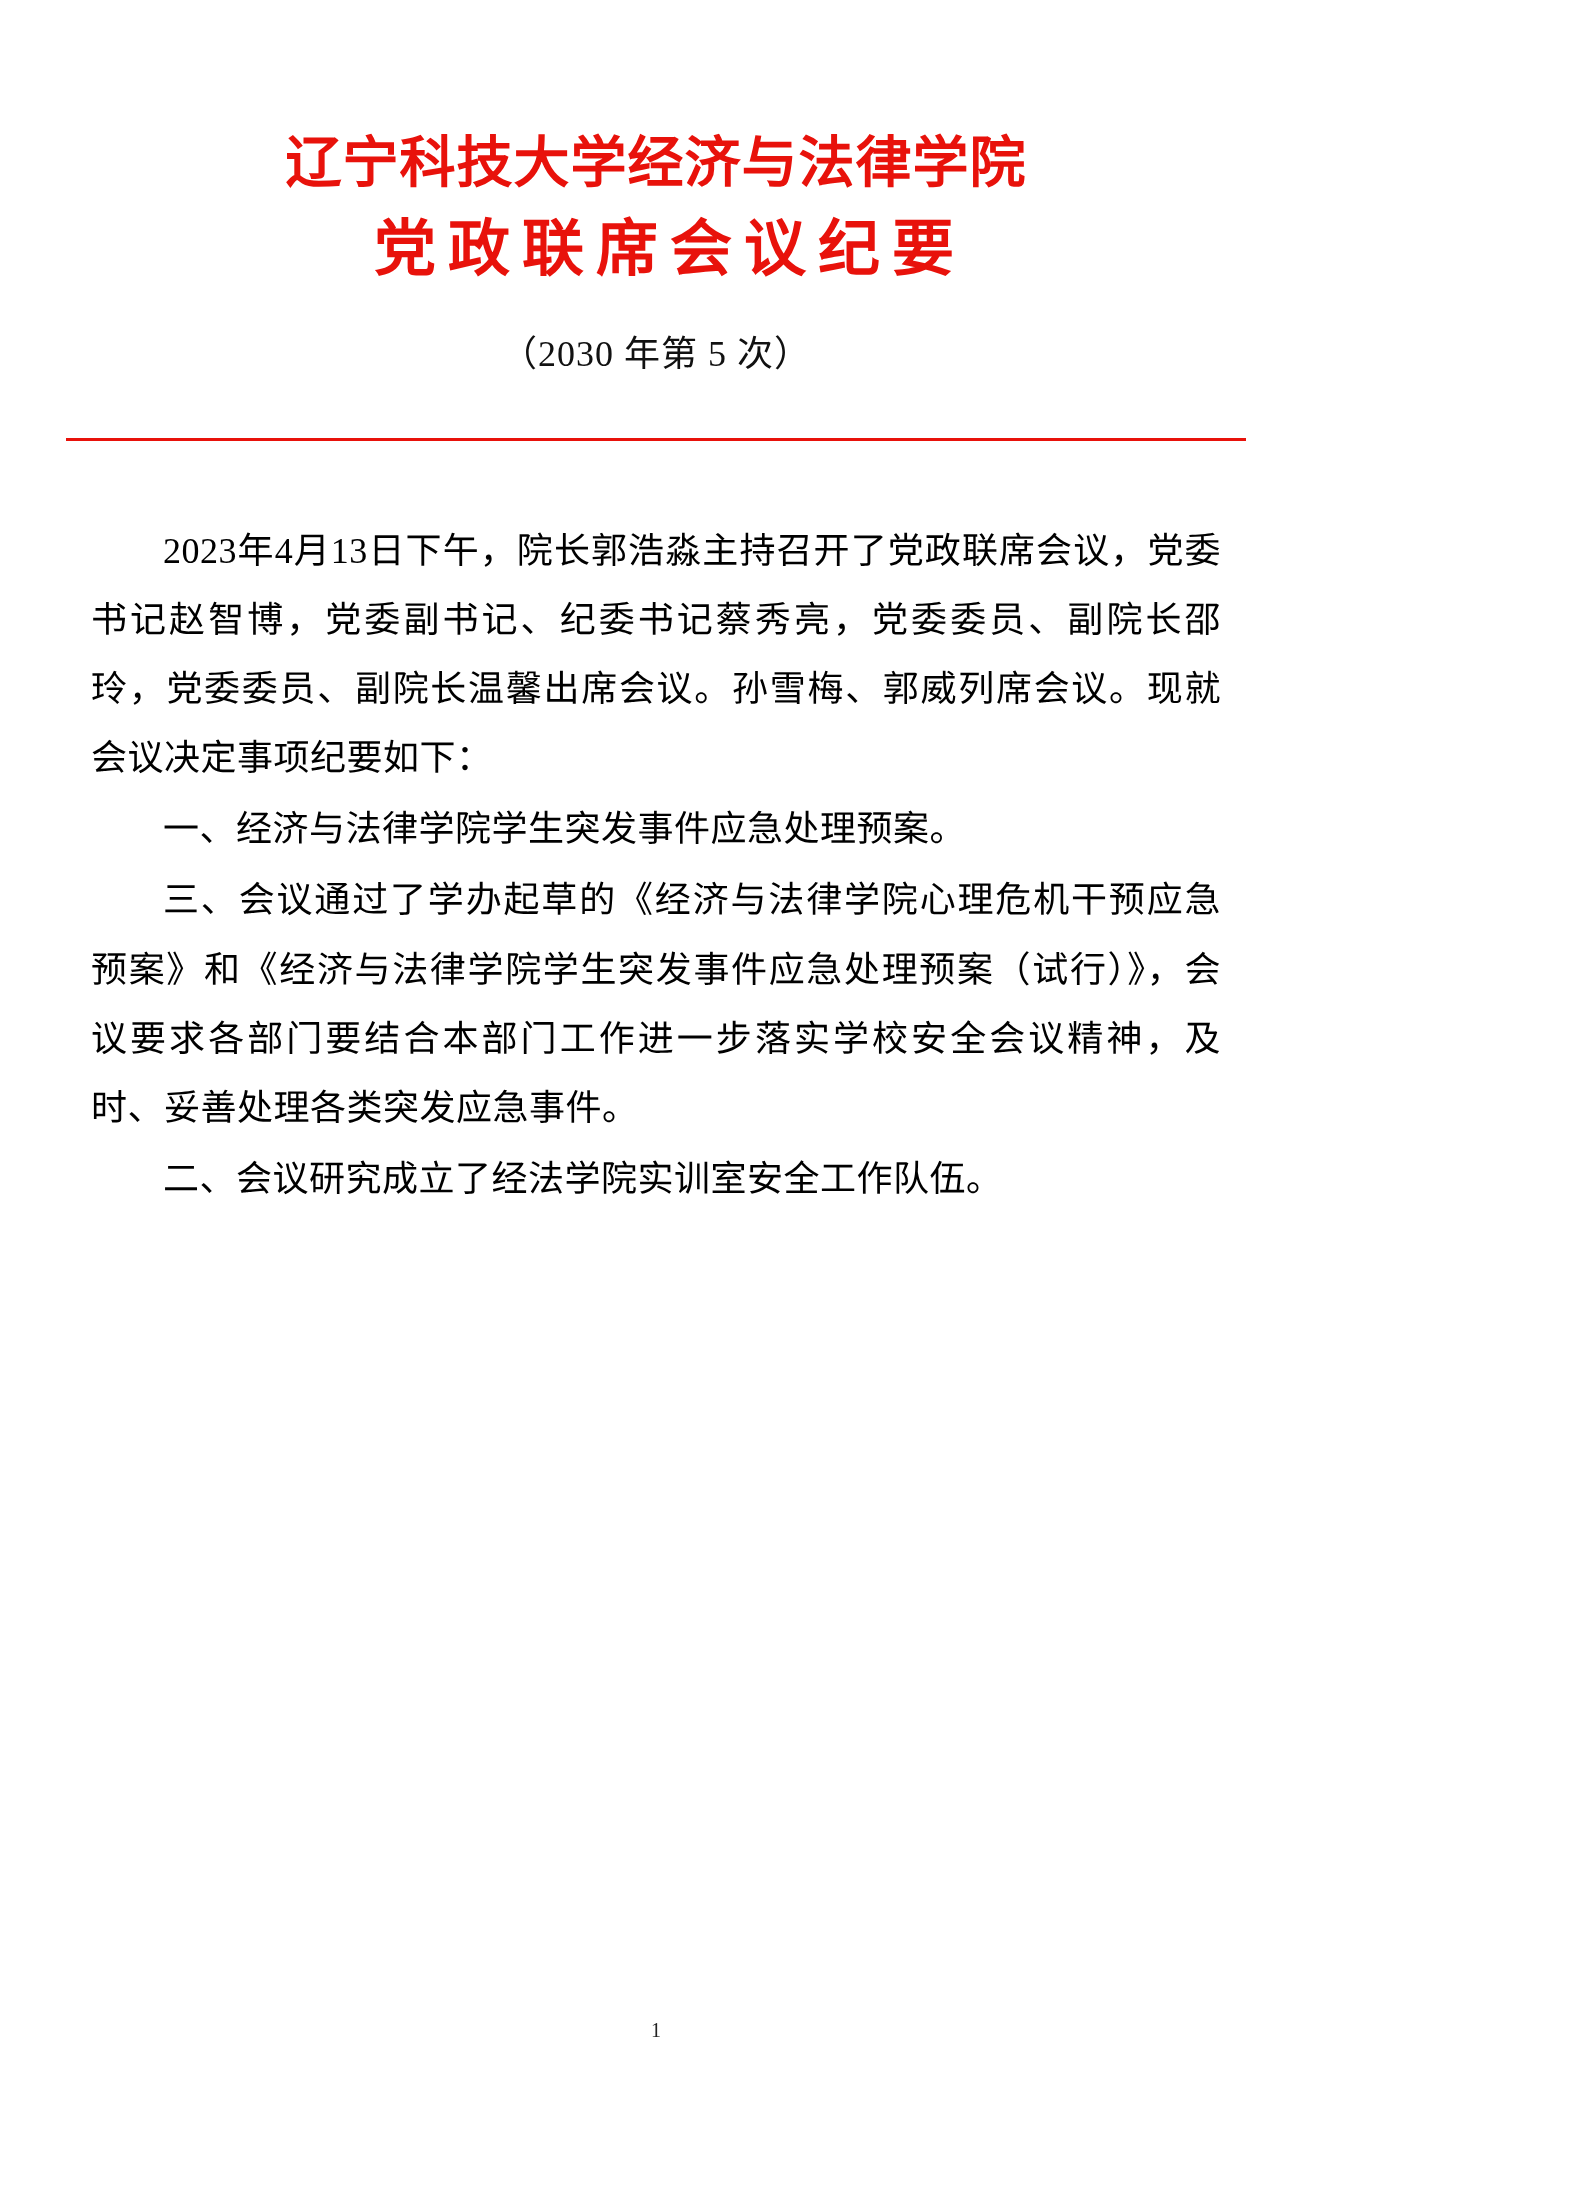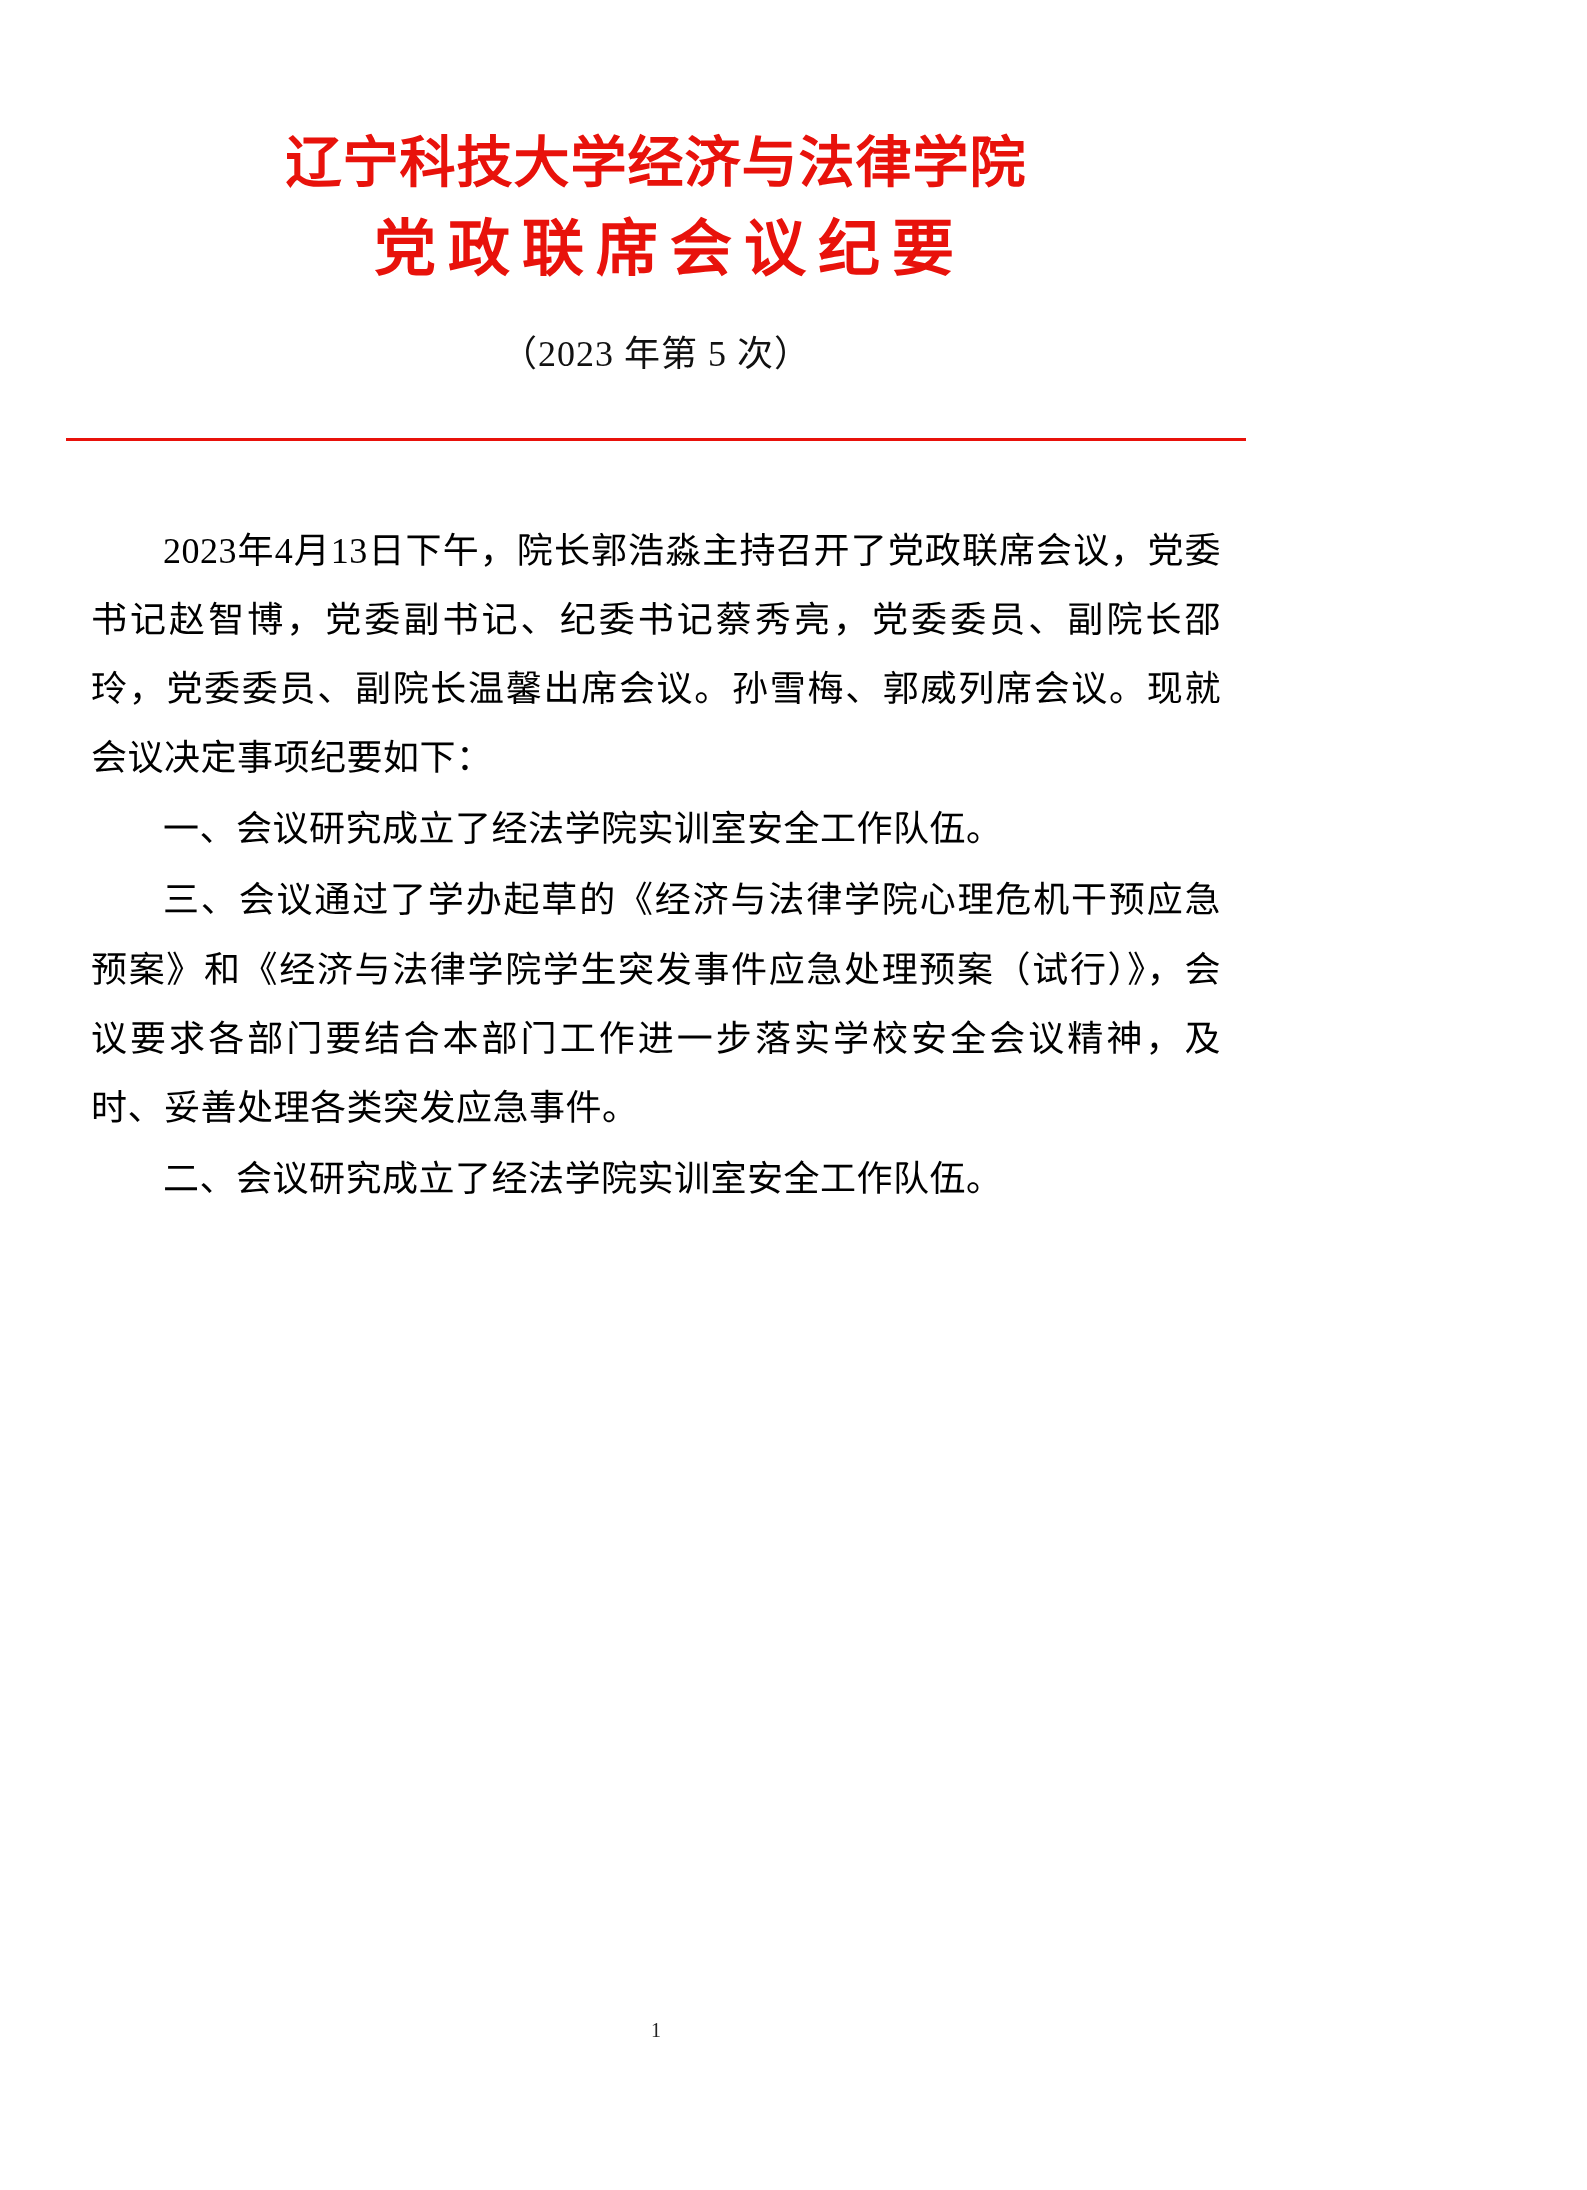--- a/index.html
+++ b/index.html
@@ -93,28 +93,28 @@
   }
 </style>
 </head>
 <body>
 
 <div class="page">
 
   <div class="header-block">
     <div class="doc-title-line1">辽宁科技大学经济与法律学院</div>
     <div class="doc-title-line2">党政联席会议纪要</div>
-    <div class="doc-subtitle">（2023 年第 5 次）</div>
+    <div class="doc-subtitle">（2030 年第 5 次）</div>
   </div>
 
   <div class="red-rule"></div>
 
   <div class="body-block">
     <p class="para">2023年4月13日下午，院长郭浩淼主持召开了党政联席会议，党委书记赵智博，党委副书记、纪委书记蔡秀亮，党委委员、副院长邵玲，党委委员、副院长温馨出席会议。孙雪梅、郭威列席会议。现就会议决定事项纪要如下：</p>
-    <p class="para">一、会议研究成立了经法学院实训室安全工作队伍。</p>
+    <p class="para">一、经济与法律学院学生突发事件应急处理预案。</p>
     <p class="para">三、会议通过了学办起草的《经济与法律学院心理危机干预应急预案》和《经济与法律学院学生突发事件应急处理预案（试行）》，会议要求各部门要结合本部门工作进一步落实学校安全会议精神，及时、妥善处理各类突发应急事件。</p>
     <p class="para">二、会议研究成立了经法学院实训室安全工作队伍。</p>
   </div>
 
 
   <div class="page-number">1</div>
 
 </div>
 
 </body></html>

